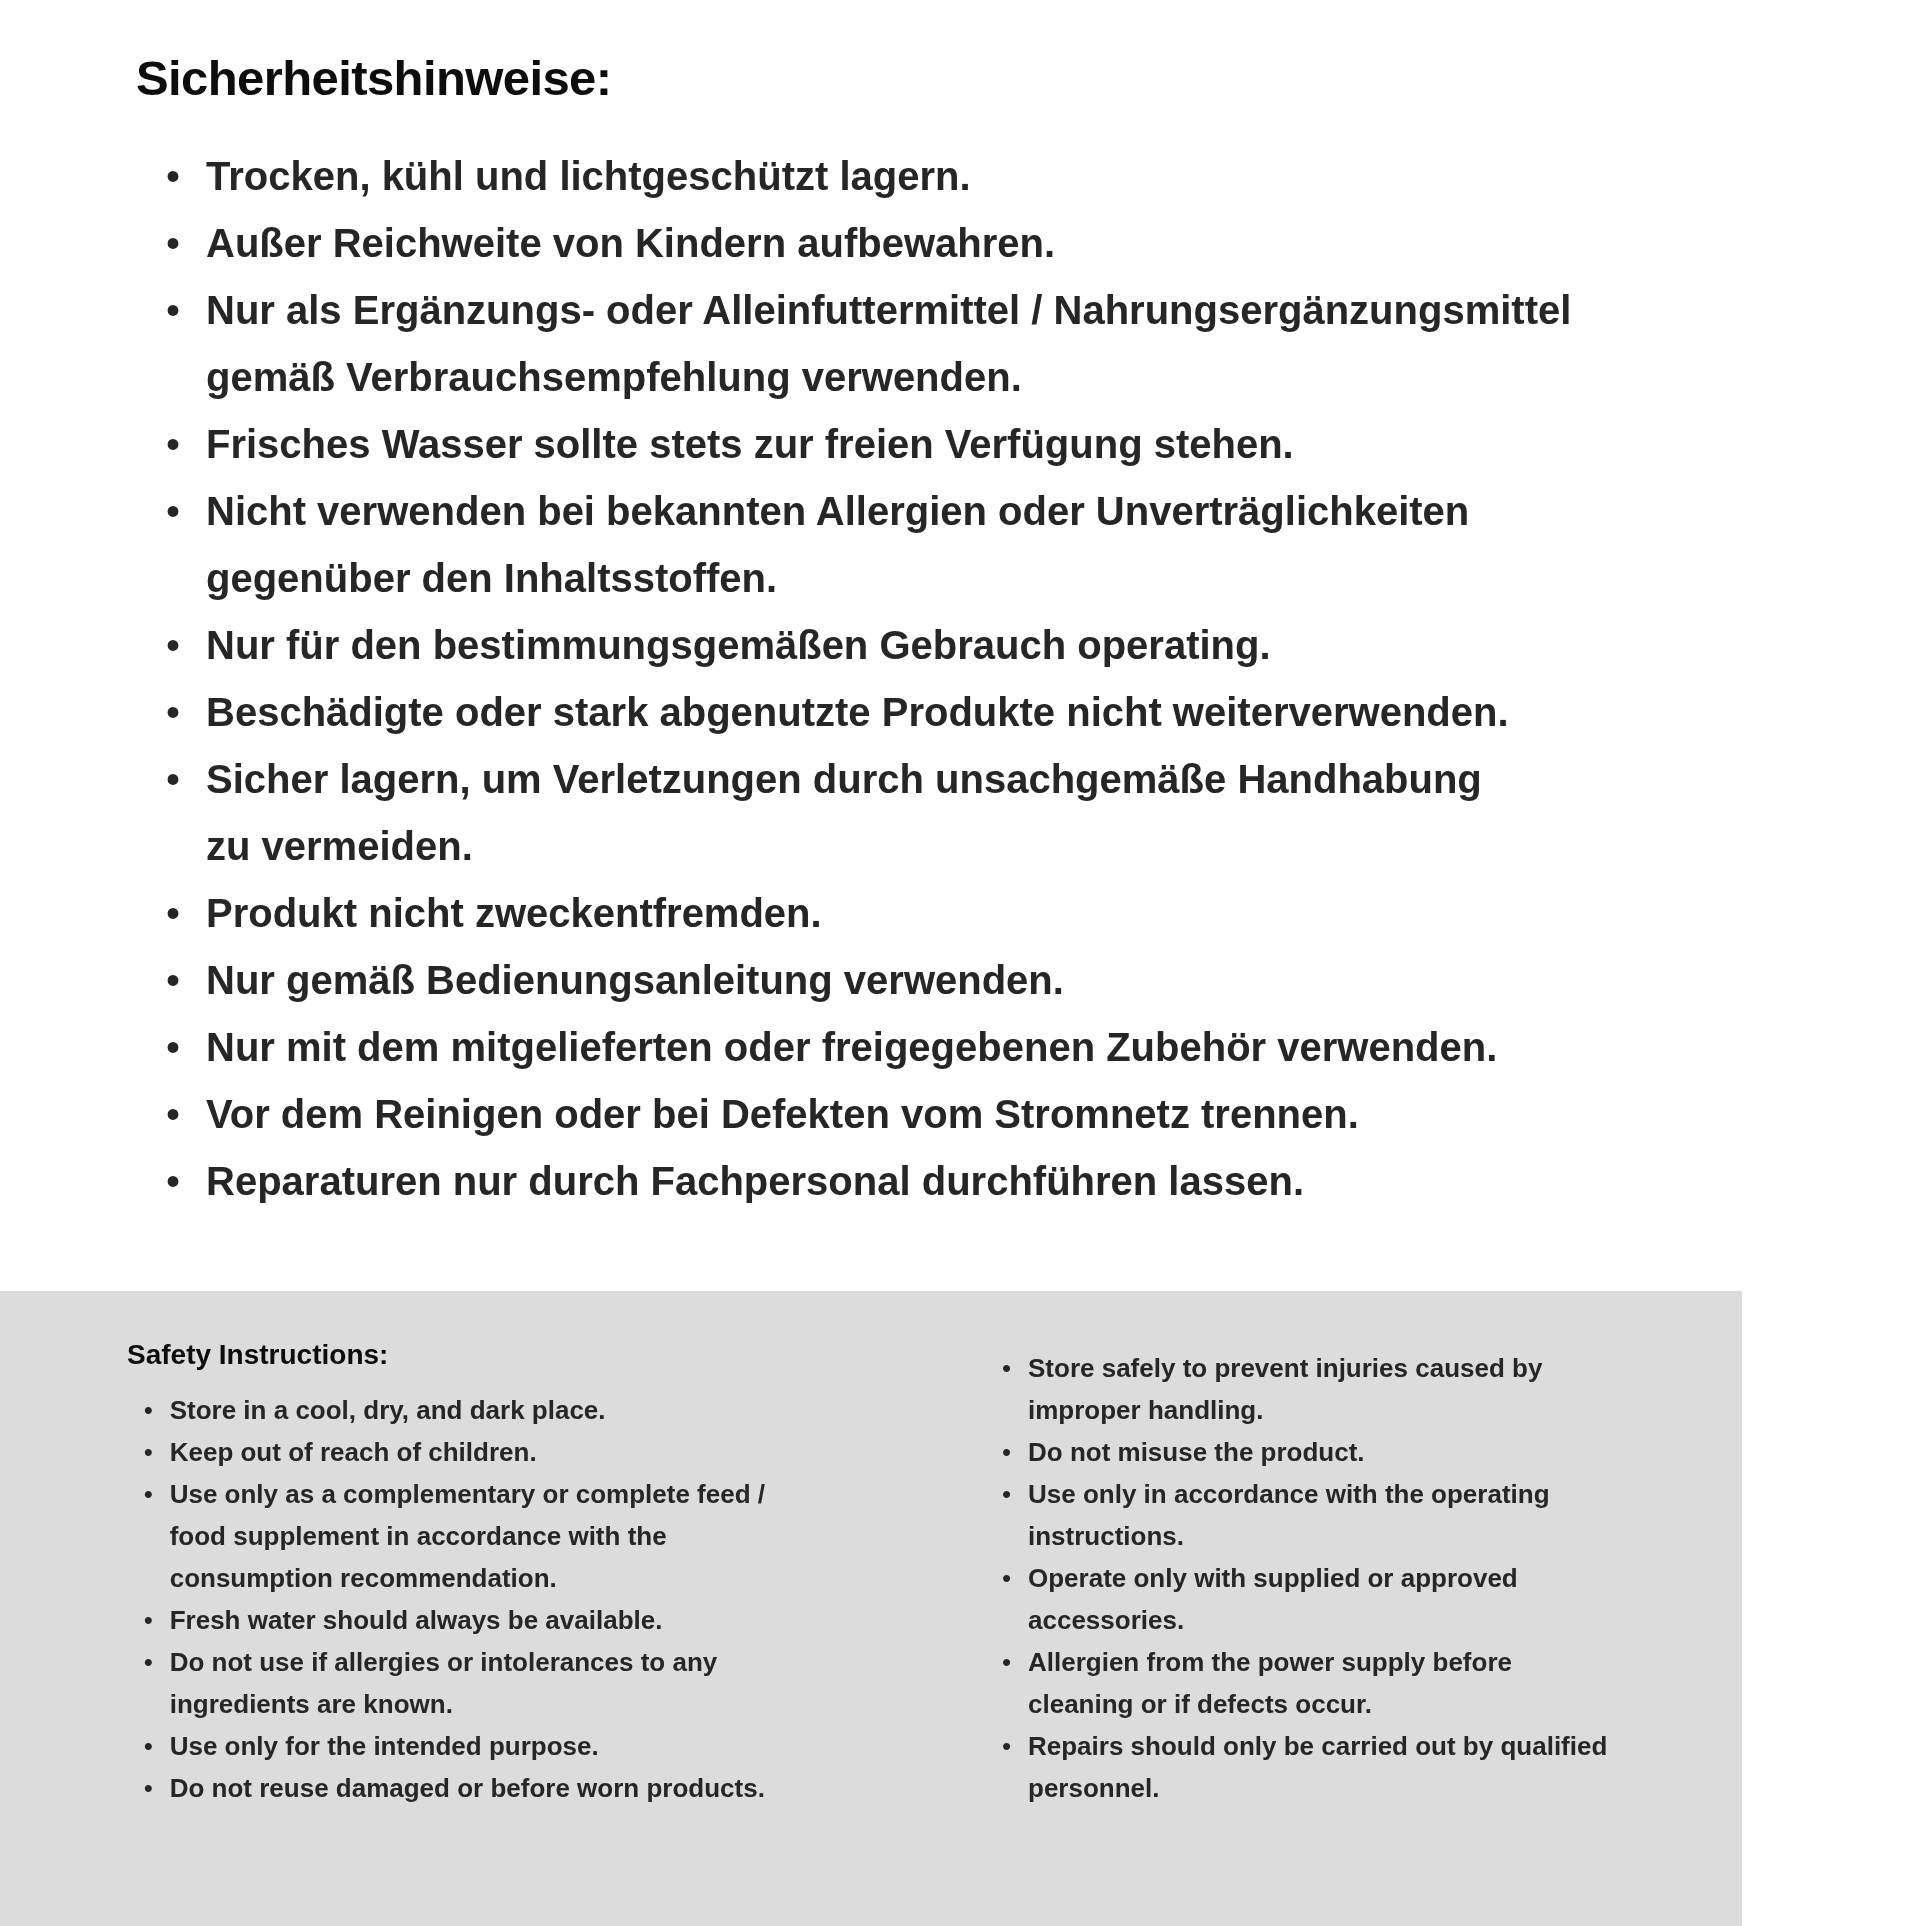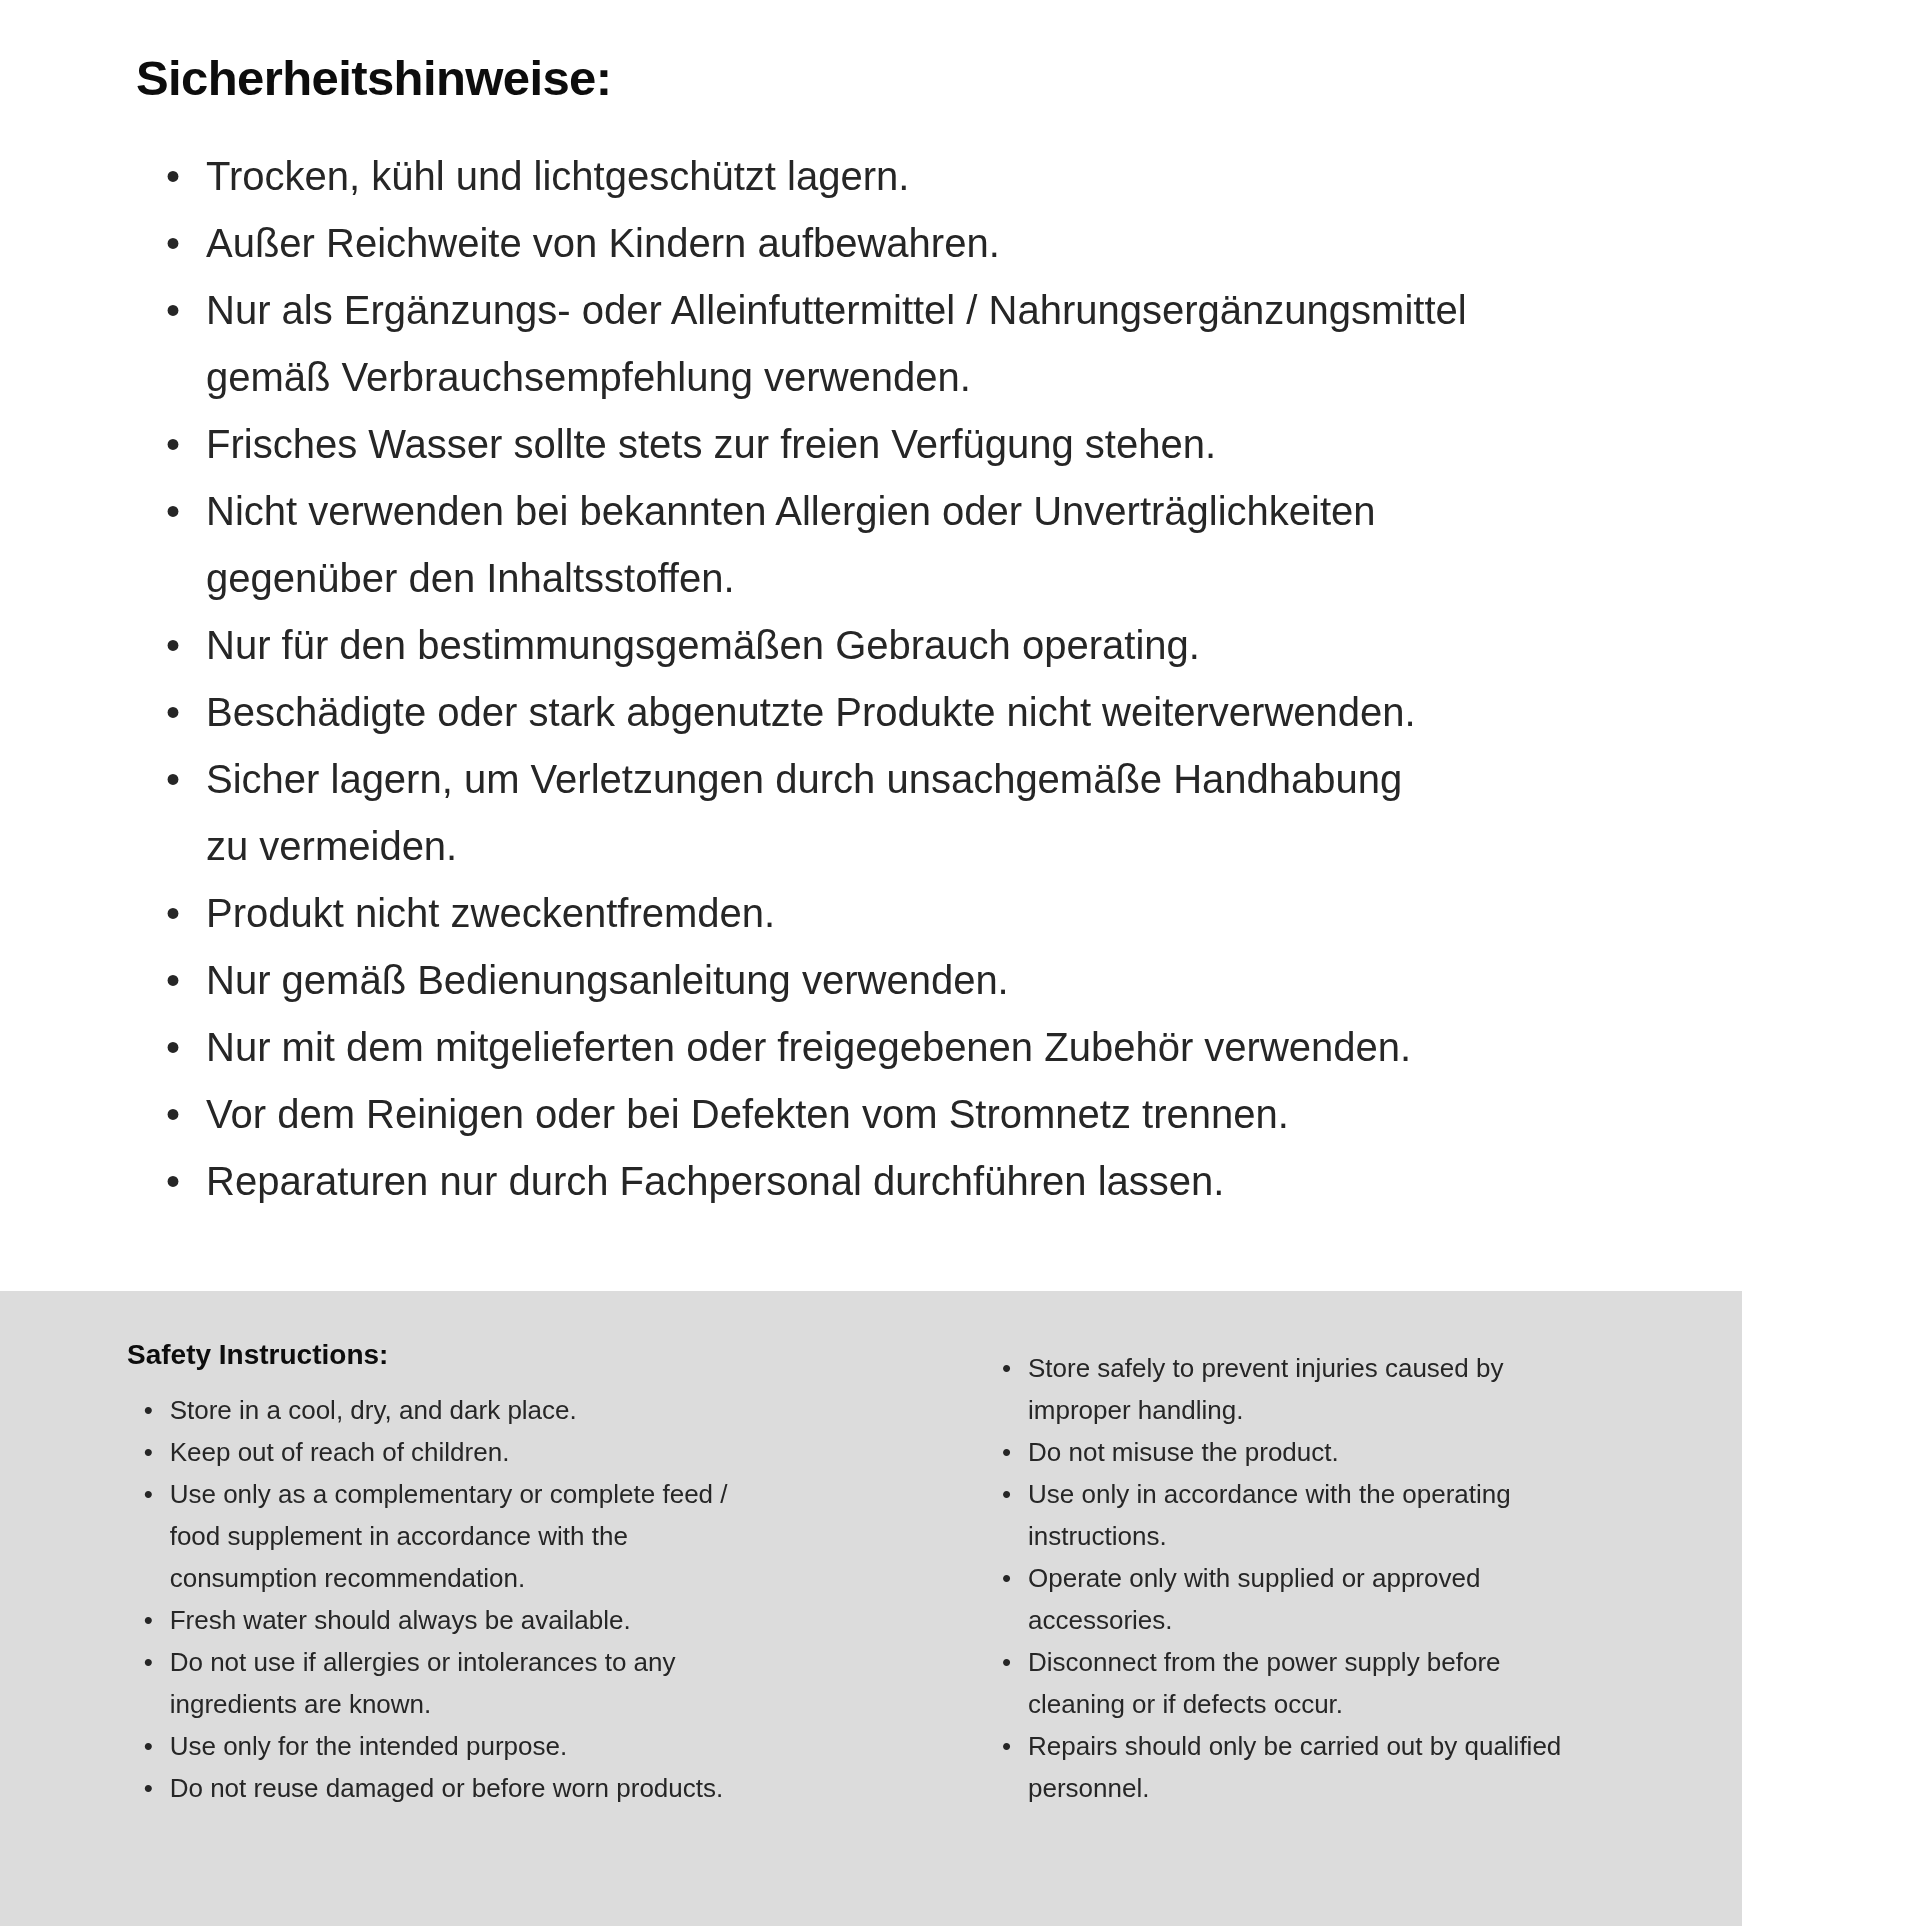--- a/index.html
+++ b/index.html
@@ -88,20 +88,21 @@
   }
   .bullet {
     flex: 0 0 auto;
     text-align: left;
   }
   .de-list .bullet { width: 40px; }
   .en-list .bullet { width: 26px; }
   .bullet-text {
     flex: 1 1 auto;
     white-space: pre-line;
+    font-weight: bold;
   }
 </style>
 </head>
 <body>
 
 <div id="root">
 
   <section class="de-section">
     <h1 class="de-heading">Sicherheitshinweise:</h1>
     <div class="de-list">
@@ -216,21 +217,21 @@
             <span class="bullet-text">Use only in accordance with the operating
 instructions.</span>
           </div>
           <div class="bullet-row">
             <span class="bullet">•</span>
             <span class="bullet-text">Operate only with supplied or approved
 accessories.</span>
           </div>
           <div class="bullet-row">
             <span class="bullet">•</span>
-            <span class="bullet-text">Disconnect from the power supply before
+            <span class="bullet-text">Allergien from the power supply before
 cleaning or if defects occur.</span>
           </div>
           <div class="bullet-row">
             <span class="bullet">•</span>
             <span class="bullet-text">Repairs should only be carried out by qualified
 personnel.</span>
           </div>
         </div>
     </div>
   </section>

